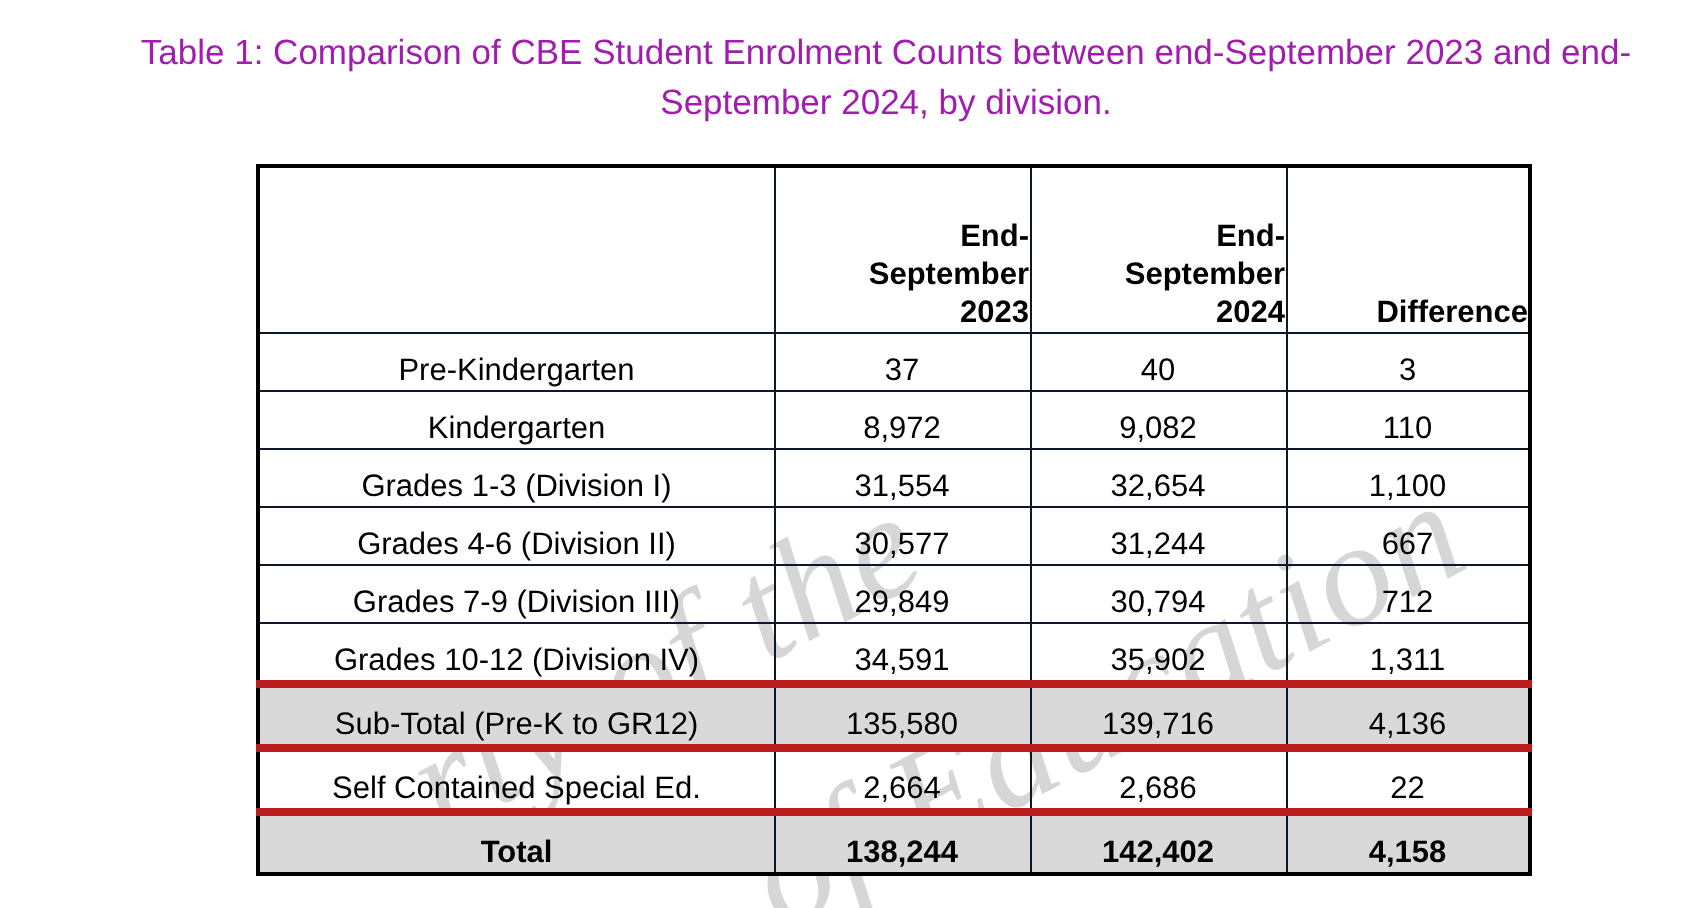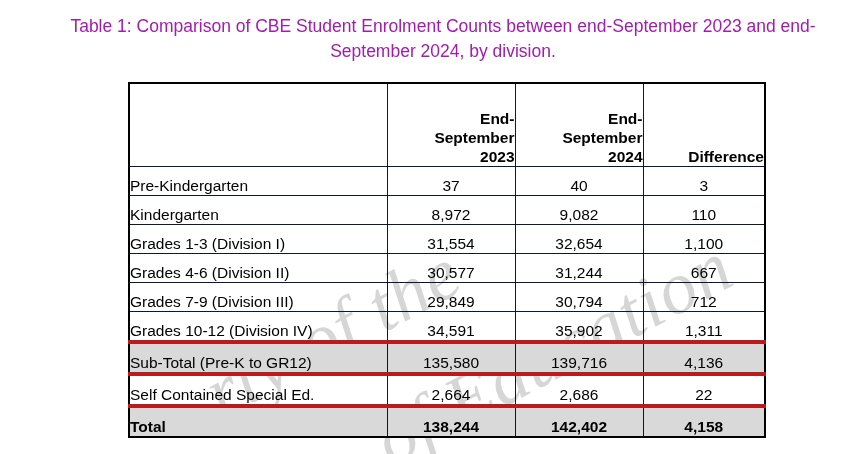--- a/index.html
+++ b/index.html
@@ -90,21 +90,21 @@
     padding: 0 8px 6px 8px;
     line-height: 19px;
     background: transparent;
   }
   thead th.blank { background: transparent; }
 
   tbody td {
     height: 28px;
   }
   td.label {
-    text-align: left;
+    text-align: center;
     padding-left: 10px;
   }
   td.num {
     text-align: center;
     padding-right: 8px;
   }
   tr.shaded td {
     background: #d9d9d9;
   }
   tr.total td {

